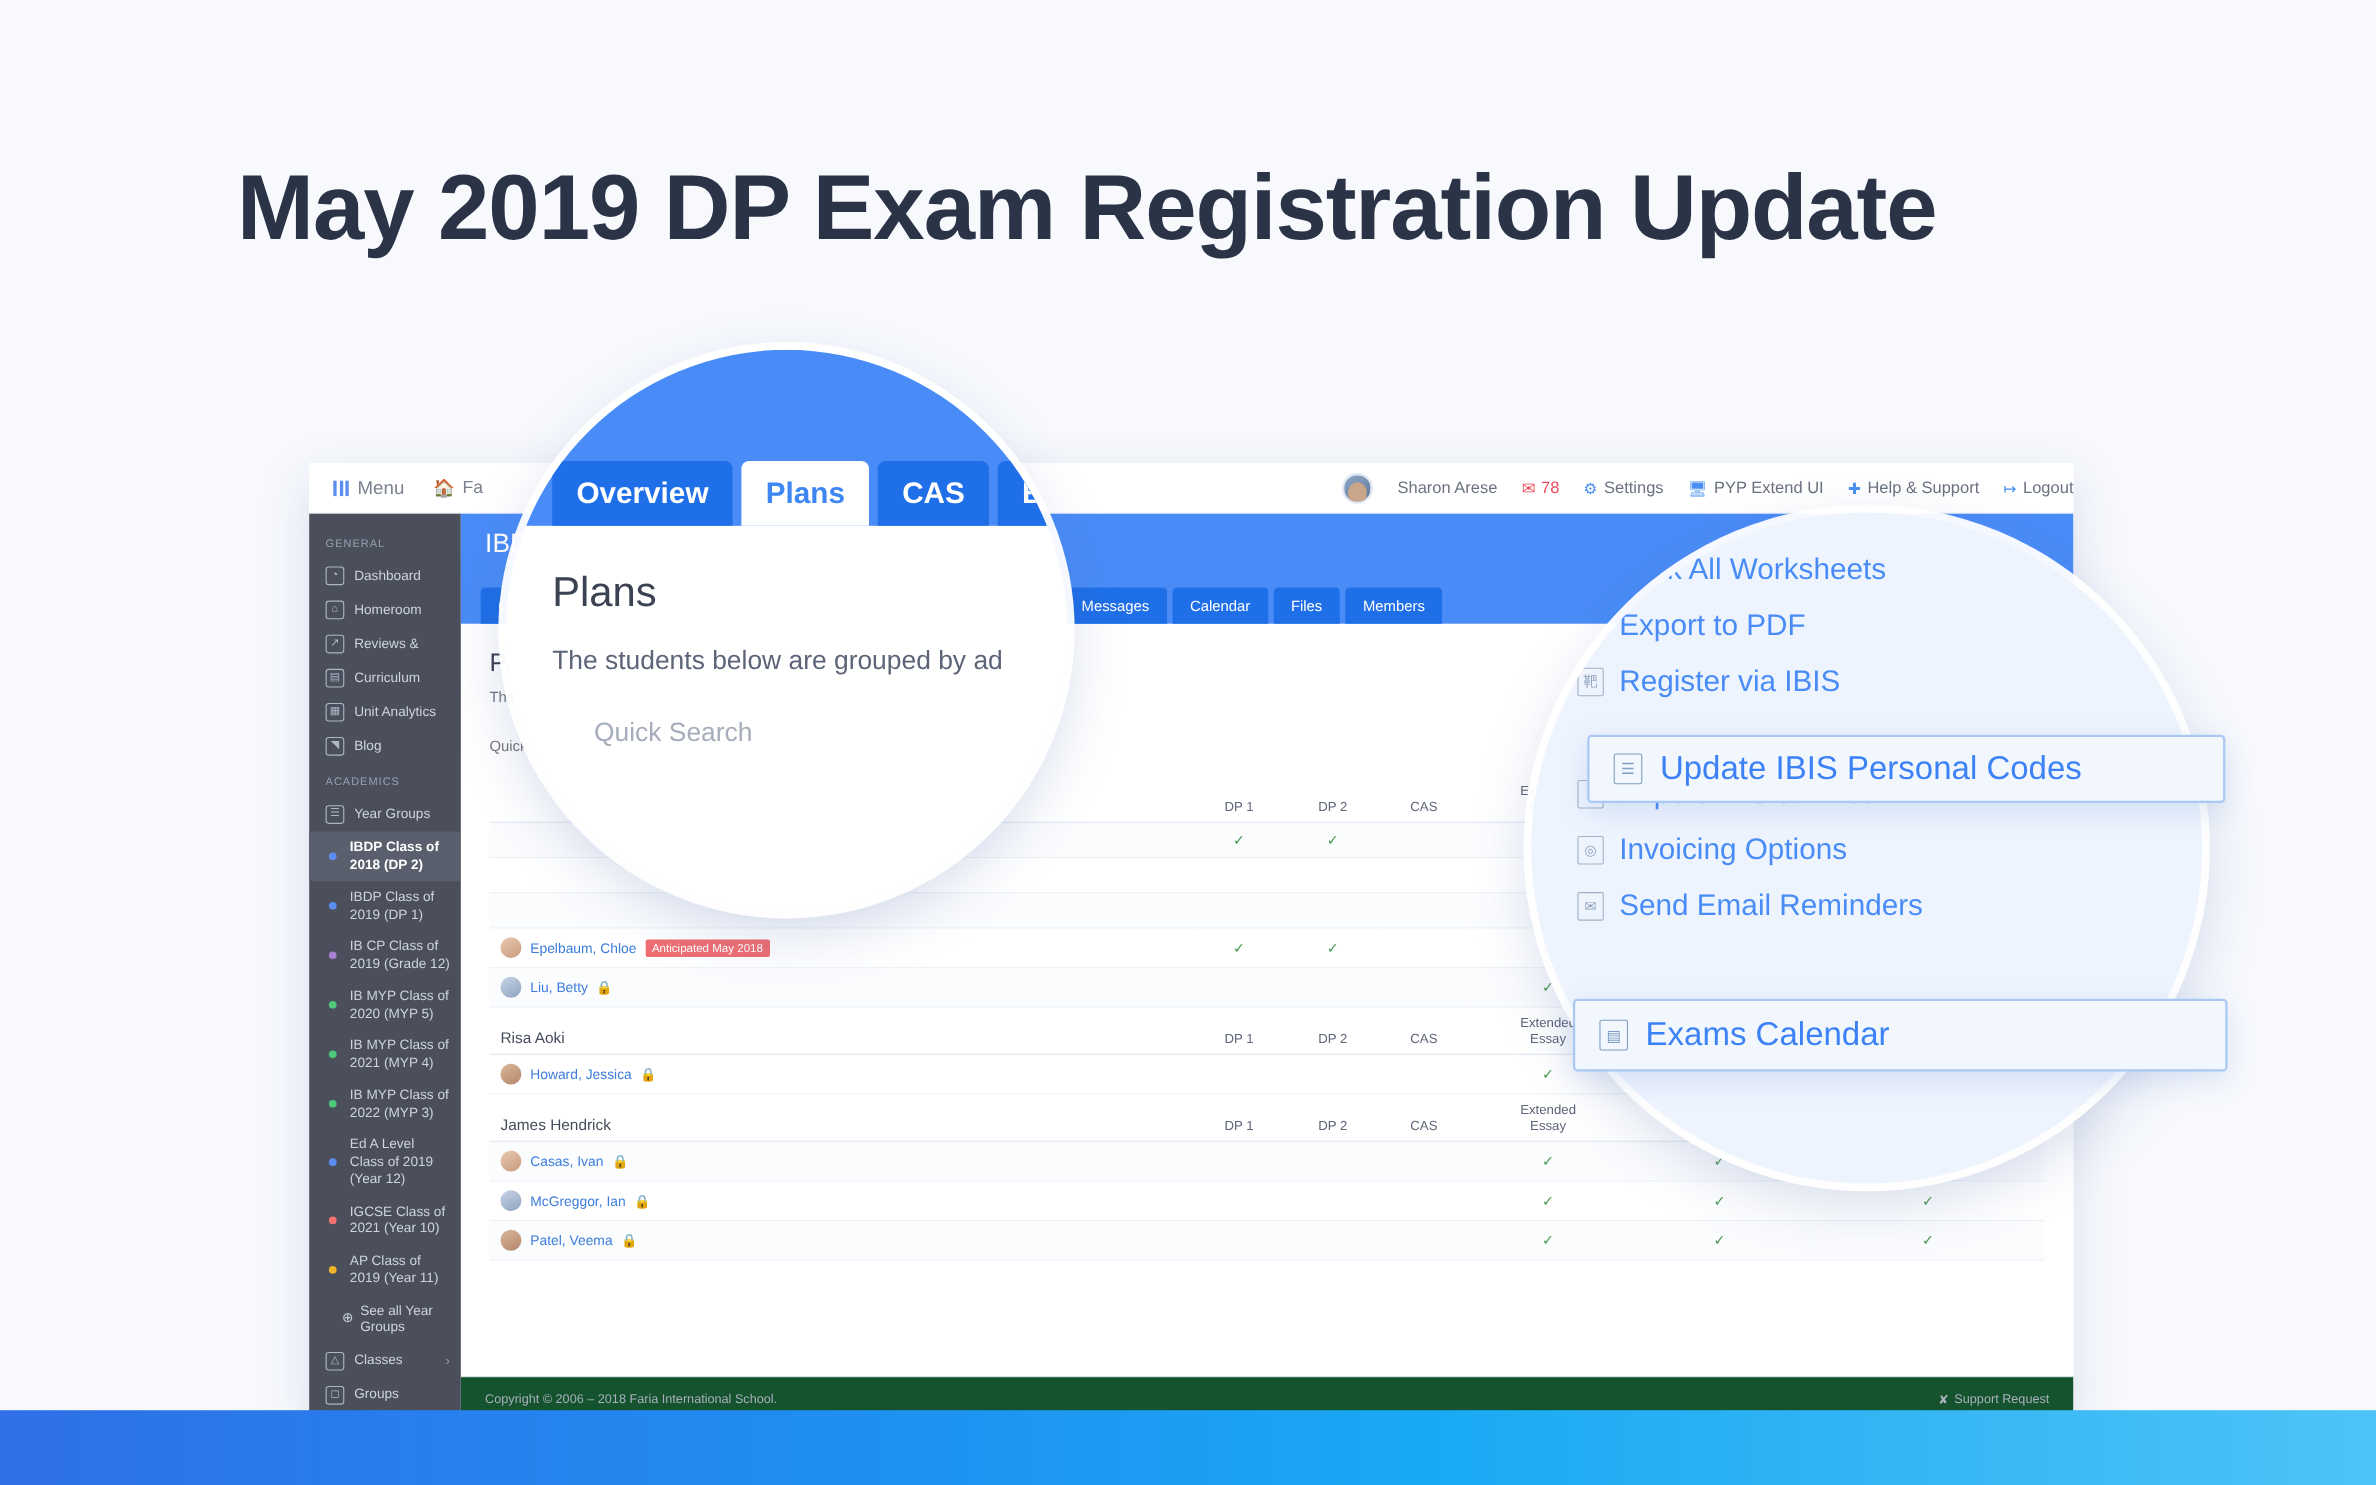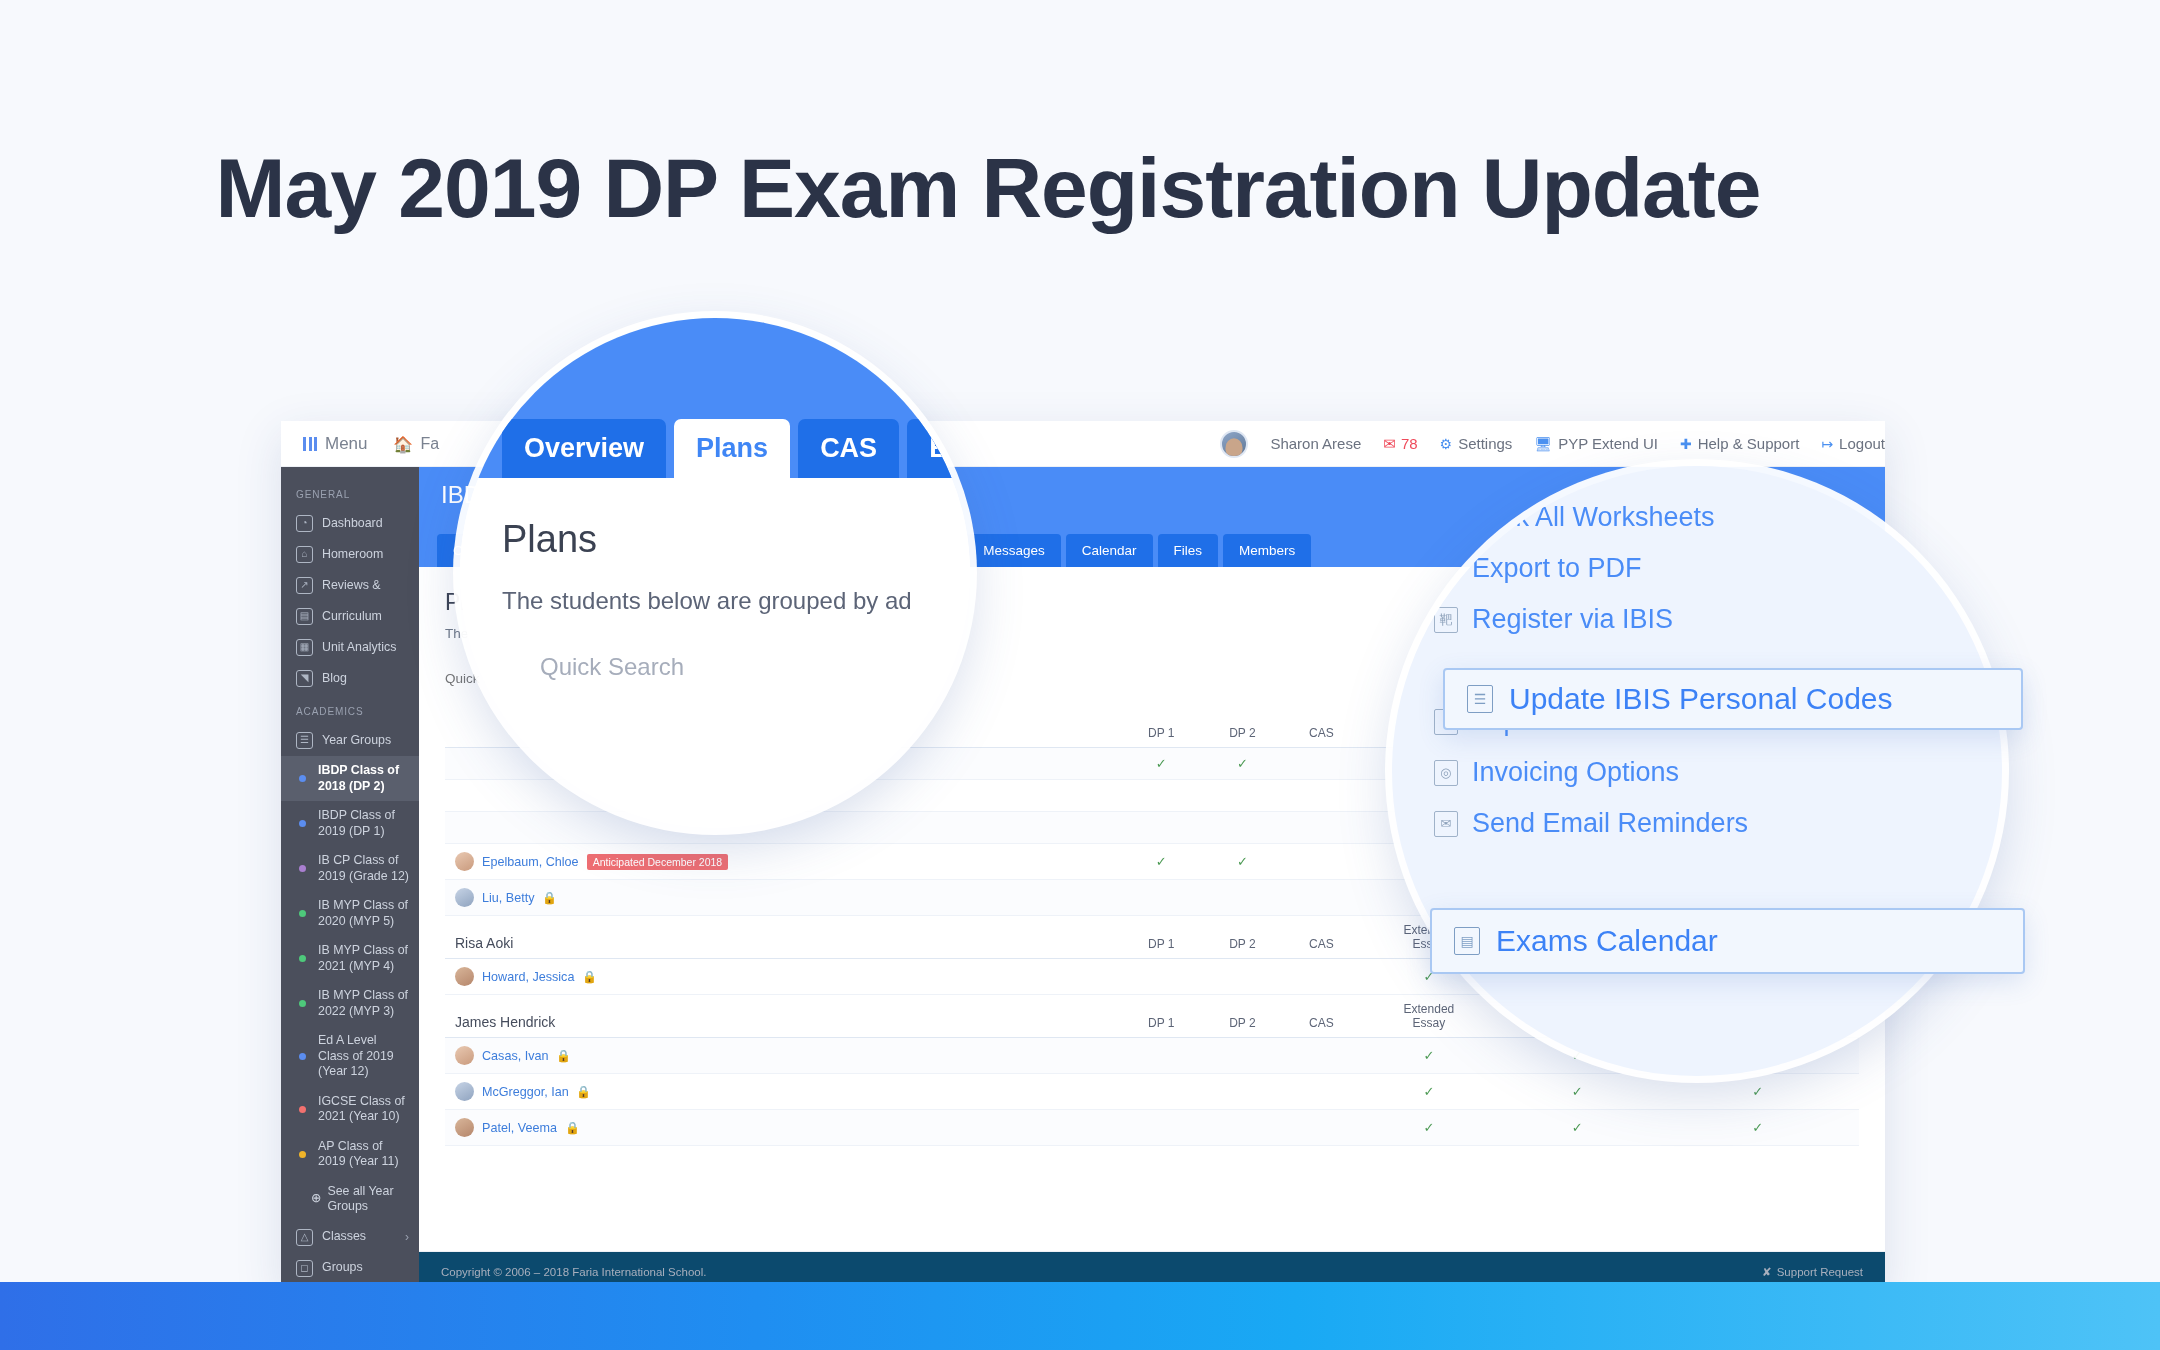--- a/index.html
+++ b/index.html
@@ -164,21 +164,21 @@
   .lock { color: #aab3c2; font-size: 12px; }
   .badge-antic {
     background: #ef6e72; color: #fff; font-size: 10.5px;
     padding: 2px 6px; border-radius: 2px; white-space: nowrap;
   }
   .chk { color: #4c9a54; font-size: 13px; }
 
   
   .app-footer {
     position: absolute; bottom: 0; left: 138px; width: 1466px; height: 40px;
-    background: #0c4a6e; border-top: 1px solid #eef1f6;
+    background: #14532d; border-top: 1px solid #eef1f6;
     display: flex; align-items: center; padding: 0 22px;
     font-size: 11.5px; color: #a8afbd;
   }
   .app-footer .sr { margin-left: auto; display: flex; align-items: center; gap: 5px; }
 
   
   .lens {
     position: absolute; border-radius: 50%;
     background: #ffffff;
     box-shadow: 0 0 0 7px rgba(255,255,255,0.95), 0 18px 54px rgba(60,90,160,0.22);
@@ -437,21 +437,21 @@
               <td></td>
               <td><span class="chk">✓</span></td>
               <td><span class="chk">✓</span></td>
               <td></td>
             </tr>
             <tr>
               <td class="namecell">
                 <span class="stu">
                   <span class="stu-av b"></span>
                   <span class="stu-name">Epelbaum, Chloe</span>
-                  <span class="badge-antic">Anticipated December 2018</span>
+                  <span class="badge-antic">Anticipated May 2018</span>
                 </span>
               </td>
               <td><span class="chk">✓</span></td>
               <td><span class="chk">✓</span></td>
               <td></td>
               <td><span class="chk">✓</span></td>
               <td><span class="chk">✓</span></td>
               <td></td>
             </tr>
             <tr class="alt">

